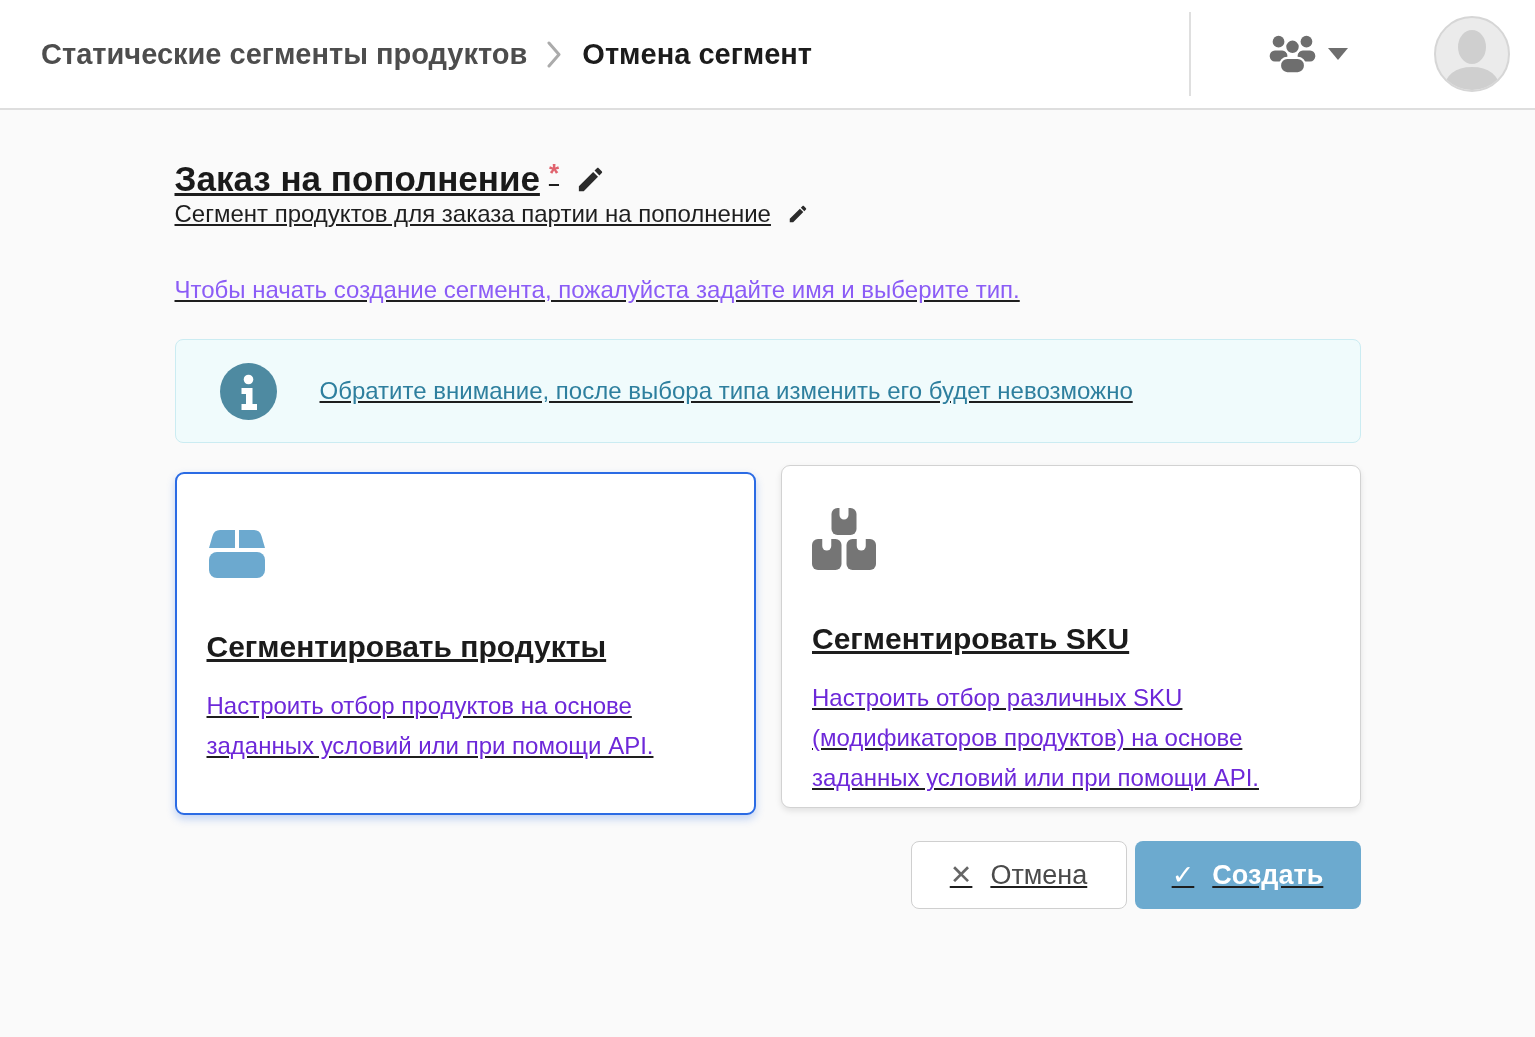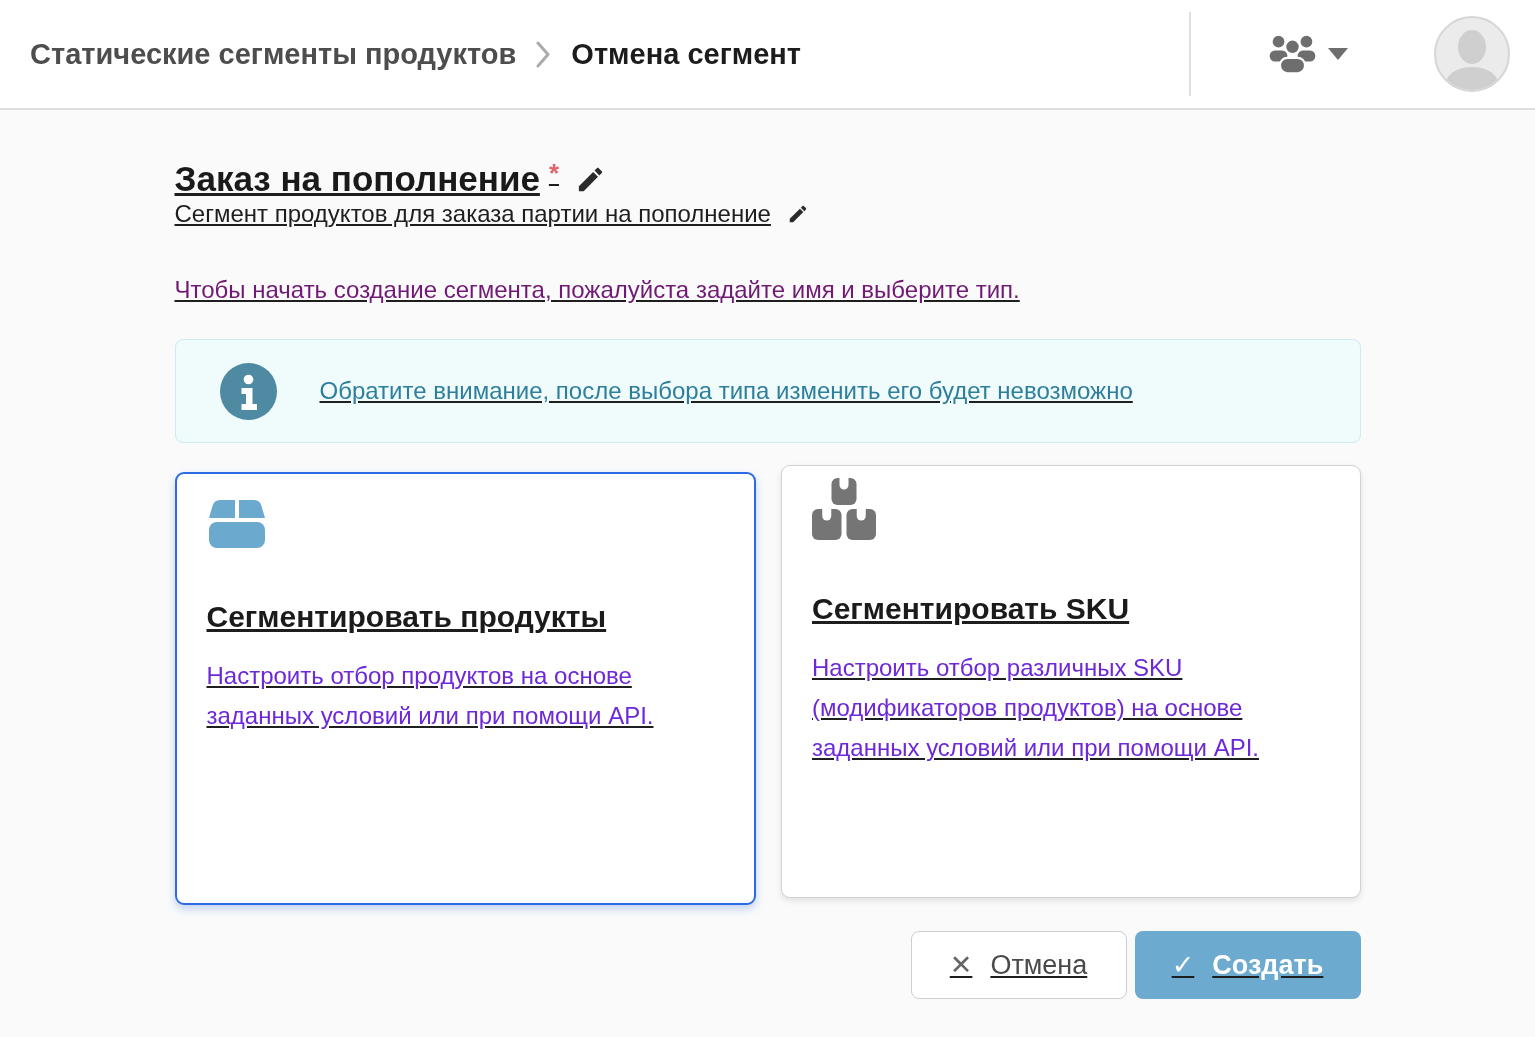--- a/index.html
+++ b/index.html
@@ -12,21 +12,21 @@
     overflow: hidden;
   }
 
   
   .app-header {
     height: 110px; background: #FFFFFF;
     border-bottom: 2px solid #DEDEDE;
     display: flex; align-items: center;
     padding: 0 25px 0 30px;
   }
-  .breadcrumb { flex: 1; display: flex; align-items: center; gap: 20px; min-width: 0; }
+  .breadcrumb { flex: 1; display: flex; align-items: center; gap: 20px; min-width: 0; margin-left: 11px; }
   .breadcrumb .parent { font-size: 29px; font-weight: 700; color: #4D4D4D; white-space: nowrap; }
   .breadcrumb .chev { display: flex; align-items: center; }
   .breadcrumb .current { font-size: 29px; font-weight: 700; color: #1C1C1C; white-space: nowrap; }
 
   .header-divider { width: 2px; height: 84px; background: #DFDFDF; }
 
   .user-switcher {
     background: none; border: none; cursor: pointer;
     display: flex; align-items: center; gap: 12px;
     margin-left: 78px; padding: 0;
@@ -42,33 +42,33 @@
   .title-row { display: flex; align-items: flex-start; }
   .page-title { margin: 0; font-size: 35px; line-height: 42px; font-weight: 700; color: #1A1A1A; }
   .req-mark { color: #E0636E; font-size: 26px; font-weight: 700; margin-left: 9px; line-height: 26px; padding-top: 2px; }
   .edit-btn { background: none; border: none; padding: 0; cursor: pointer; display: flex; align-items: center; }
   .edit-btn.big { margin-left: 16px; align-self: center; }
   .edit-btn.small { margin-left: 16px; }
 
   .subtitle-row { display: flex; align-items: center; }
   .subtitle { font-size: 24px; color: #1E1E1E; }
 
-  .intro { margin: 48px 0 0; font-size: 24px; color: #701a75; }
+  .intro { margin: 48px 0 0; font-size: 24px; color: #8b5cf6; }
 
   .notice {
     margin-top: 35px; height: 104px;
     background: #F0FBFC; border: 1px solid #CBECF2; border-radius: 8px;
     display: flex; align-items: center; gap: 43px; padding: 0 30px 0 44px;
   }
   .notice-text { font-size: 24px; color: #2E7F9E; }
 
   .cards { margin-top: 22px; display: flex; gap: 25px; align-items: flex-start; }
   .card {
-    flex: 1; height: 433px; background: #FFFFFF; border-radius: 9px;
-    padding: 14px 30px; cursor: pointer;
+    flex: 1; height: 343px; background: #FFFFFF; border-radius: 9px;
+    padding: 44px 30px; cursor: pointer;
   }
   .card.selected {
     border: 2px solid #2B6BE4; margin-top: 7px;
     box-shadow: 0 4px 9px rgba(43, 107, 228, 0.28);
   }
   .card.plain {
     border: 1px solid #D2D2D2;
     box-shadow: 0 3px 6px rgba(0, 0, 0, 0.10);
   }
   .card-icon { height: 60px; display: flex; align-items: flex-end; }

